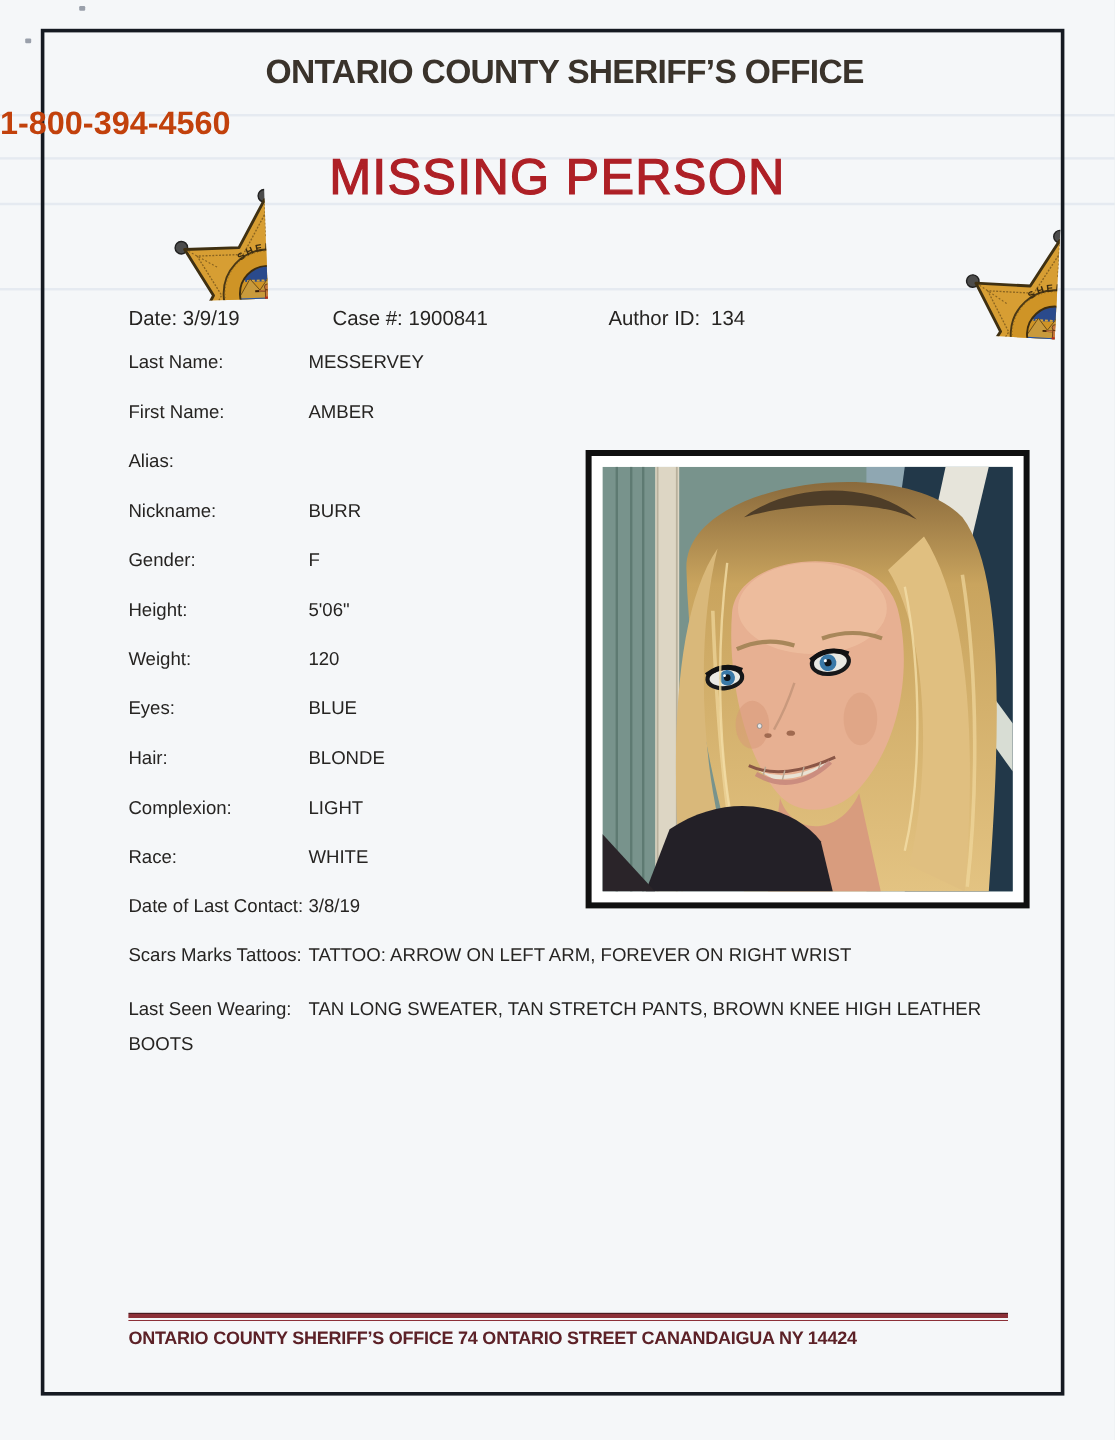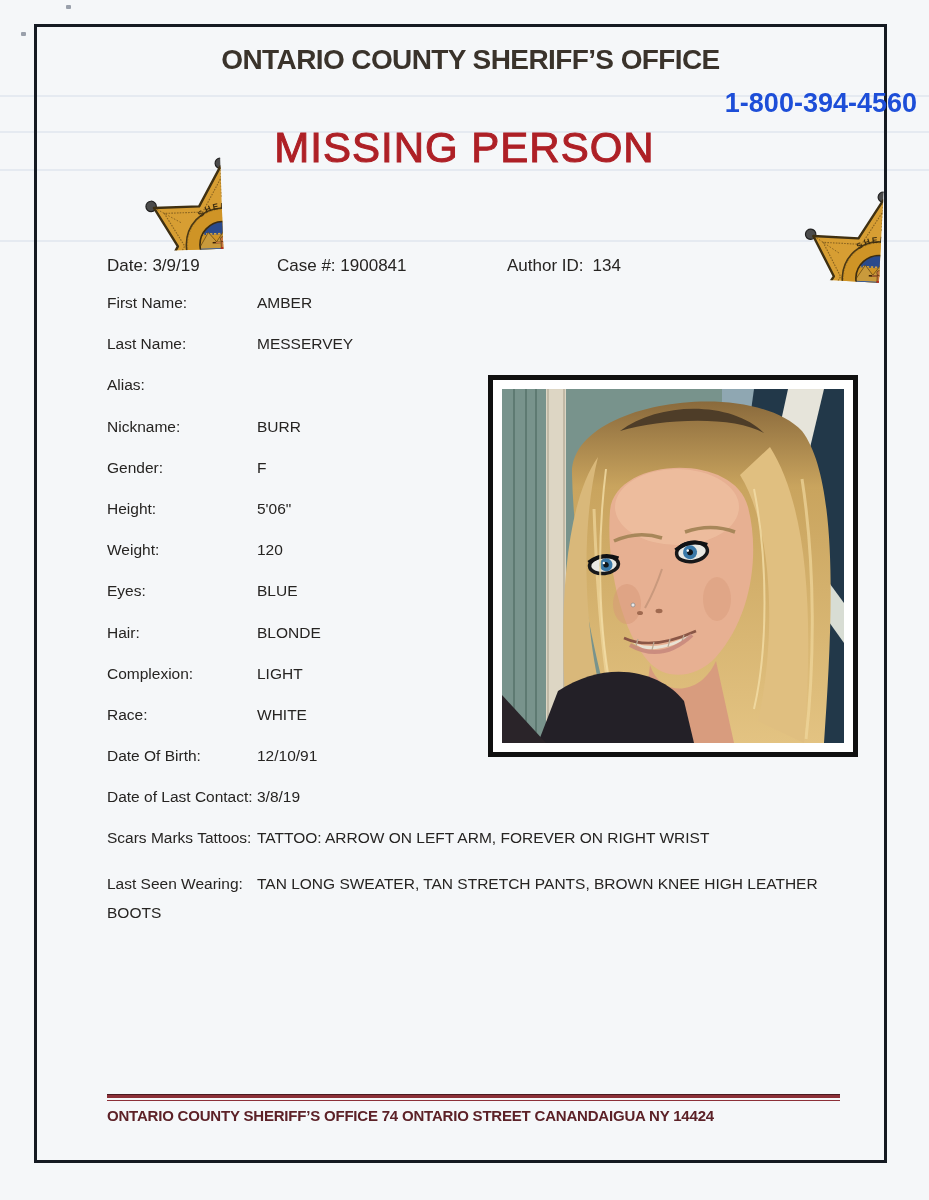--- a/index.html
+++ b/index.html
@@ -5,22 +5,22 @@
   html,body{margin:0;padding:0;background:#e9ebee;}
   .page{position:relative;width:929px;height:1200px;background:#f5f7f9;overflow:hidden;
         font-family:"Liberation Sans",sans-serif;color:#2e2b28;}
   .scan{position:absolute;left:0;width:929px;height:2px;background:rgba(160,180,205,.18);}
   .speck{position:absolute;width:5px;height:4px;background:#9aa0ab;border-radius:1px;}
   .pageborder{position:absolute;left:34px;top:24px;width:847px;height:1133px;
               border:3px solid #151a22;}
   
   .office{position:absolute;top:44px;left:12px;right:0;text-align:center;
           font-size:28px;font-weight:700;color:#3a332b;letter-spacing:-0.6px;}
-  .phone{position:absolute;top:88px;left:0;right:12px;text-align:right;
-         font-size:27px;font-weight:700;color:#1d4ed8;}
+  .phone{position:absolute;top:88px;left:0;right:12px;text-align:left;
+         font-size:27px;font-weight:700;color:#c2410c;}
   .missing{position:absolute;top:124px;left:0;right:0;text-align:center;
            font-size:42px;font-weight:400;color:#ae2026;letter-spacing:1px;
            -webkit-text-stroke:1px #ae2026;}
   .badge{position:absolute;width:184px;height:192px;}
   .badge.left{left:36px;top:60px;transform:rotate(-2deg);}
   .badge.right{left:700px;top:86px;transform:rotate(3deg);}
   
   .meta{position:absolute;left:107px;top:256px;width:760px;font-size:17px;color:#262422;}
   .meta .m1{display:inline-block;width:170px;}
   .meta .m2{display:inline-block;width:230px;}
@@ -116,32 +116,31 @@
 
   <div class="office">ONTARIO COUNTY SHERIFF’S OFFICE</div>
   <div class="phone">1-800-394-4560</div>
   <div class="missing">MISSING PERSON</div>
 
   <div class="meta">
     <span class="m1"><span>Date:</span> <span>3/9/19</span></span><span class="m2"><span>Case #:</span> <span>1900841</span></span><span class="m3"><span>Author ID:</span><span class="gap"></span><span>134</span></span>
   </div>
 
   <div class="fields">
+    <div class="frow"><span class="flabel">Last Name:</span><span class="fvalue">MESSERVEY</span></div>
     <div class="frow"><span class="flabel">First Name:</span><span class="fvalue">AMBER</span></div>
-    <div class="frow"><span class="flabel">Last Name:</span><span class="fvalue">MESSERVEY</span></div>
     <div class="frow"><span class="flabel">Alias:</span><span class="fvalue"></span></div>
     <div class="frow"><span class="flabel">Nickname:</span><span class="fvalue">BURR</span></div>
     <div class="frow"><span class="flabel">Gender:</span><span class="fvalue">F</span></div>
     <div class="frow"><span class="flabel">Height:</span><span class="fvalue">5'06"</span></div>
     <div class="frow"><span class="flabel">Weight:</span><span class="fvalue">120</span></div>
     <div class="frow"><span class="flabel">Eyes:</span><span class="fvalue">BLUE</span></div>
     <div class="frow"><span class="flabel">Hair:</span><span class="fvalue">BLONDE</span></div>
     <div class="frow"><span class="flabel">Complexion:</span><span class="fvalue">LIGHT</span></div>
     <div class="frow"><span class="flabel">Race:</span><span class="fvalue">WHITE</span></div>
-    <div class="frow"><span class="flabel">Date Of Birth:</span><span class="fvalue">12/10/91</span></div>
     <div class="frow"><span class="flabel">Date of Last Contact:</span><span class="fvalue">3/8/19</span></div>
     <div class="frow"><span class="flabel">Scars Marks Tattoos:</span><span class="fvalue">TATTOO: ARROW ON LEFT ARM, FOREVER ON RIGHT WRIST</span></div>
     <div class="frow wrapline"><span class="flabel">Last Seen Wearing:</span><span class="fvalue">TAN LONG SWEATER, TAN STRETCH PANTS, BROWN KNEE HIGH LEATHER BOOTS</span></div>
   </div>
 
   <div class="photoframe">
     <svg width="342" height="354" viewBox="0 0 342 354">
       <defs>
         <linearGradient id="hairg" x1="0" y1="0" x2="0" y2="1">
           <stop offset="0" stop-color="#8a6a3c"></stop>

